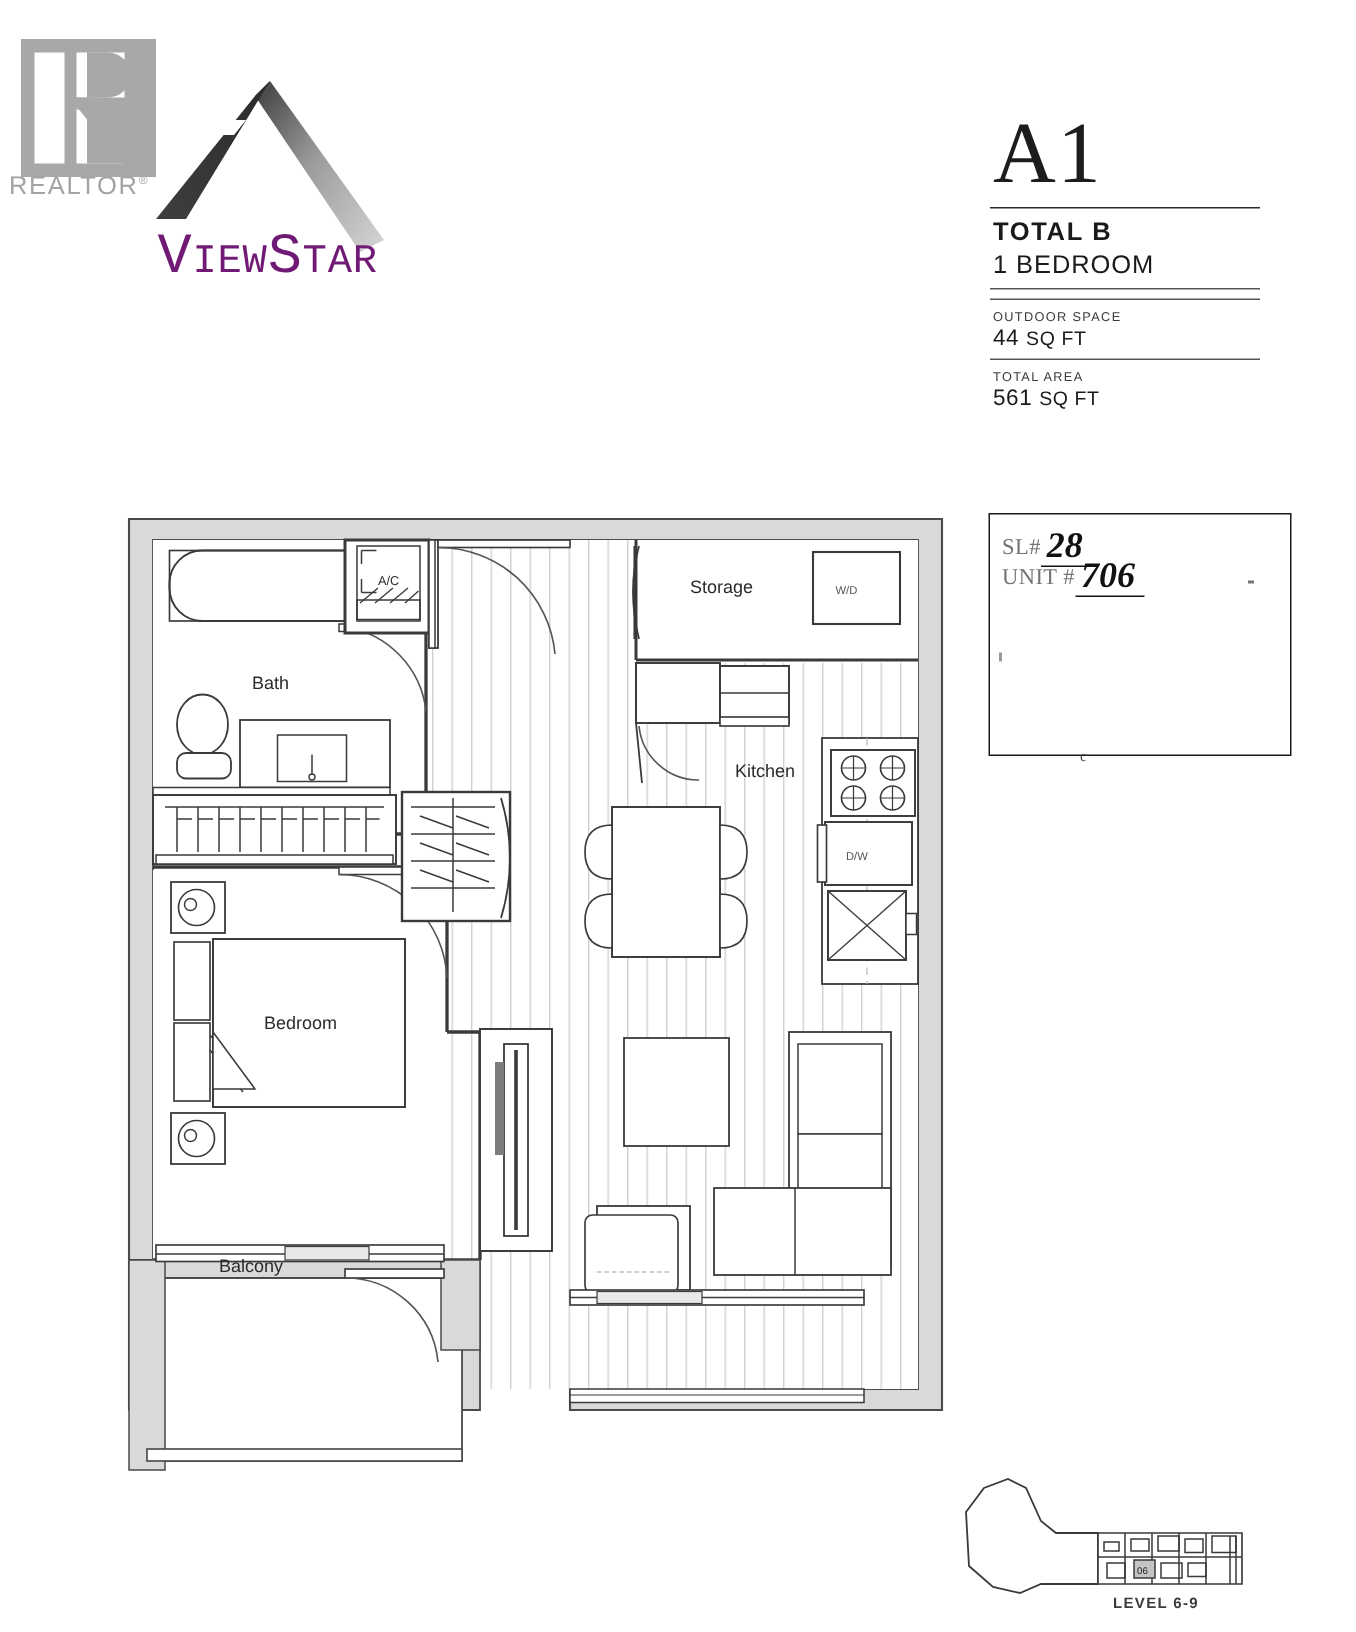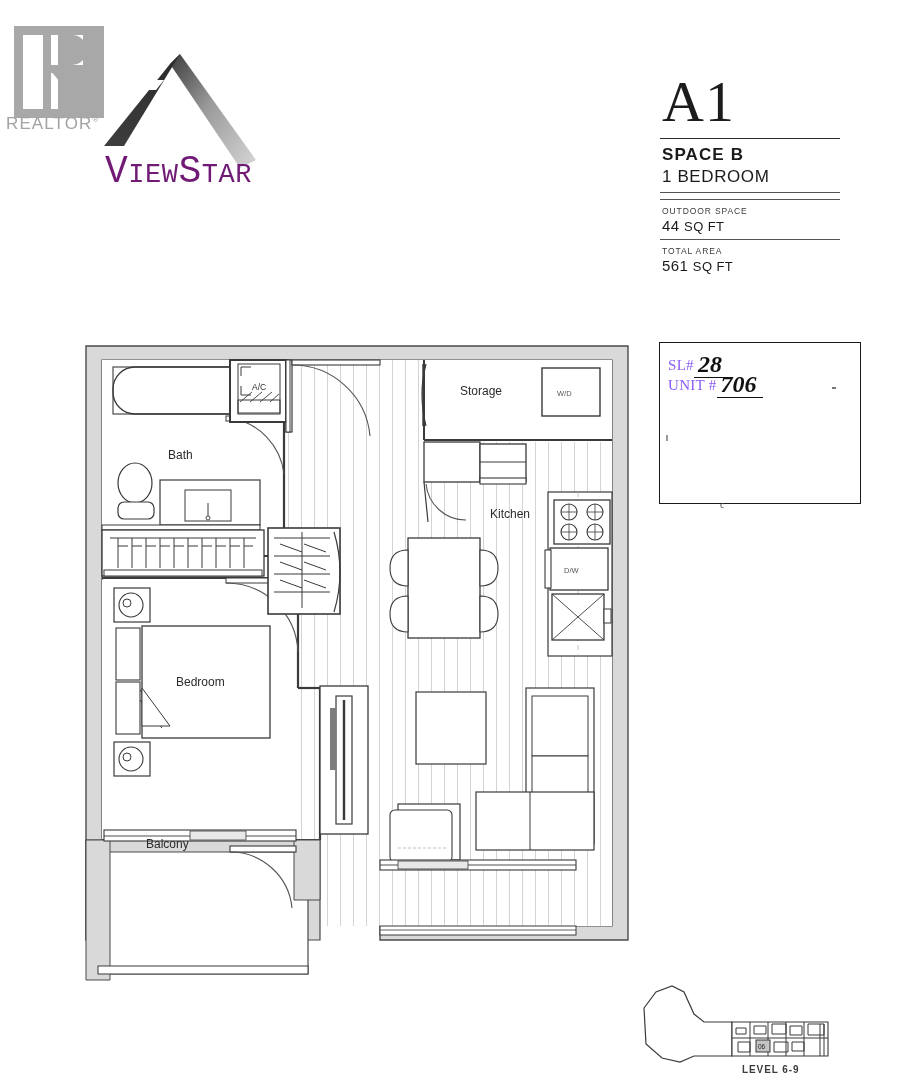--- a/index.html
+++ b/index.html
@@ -140,21 +140,21 @@
     position: absolute;
     left: 8px;
     white-space: nowrap;
   }
   #stamp-row-sl { top: 6px; }
   #stamp-row-unit { top: 26px; }
   .stamp-printed {
     font-family: "Liberation Serif", serif;
     font-size: 15px;
     letter-spacing: 0.3px;
-    color: #8b5cf6;
+    color: #737373;
   }
   .stamp-hand {
     font-family: "Liberation Serif", serif;
     font-style: italic;
     font-weight: bold;
     font-size: 24px;
     color: #111;
     border-bottom: 1.5px solid #111;
     padding: 0 6px 0 4px;
     position: relative;
@@ -229,21 +229,21 @@
       <path d="M66 10 L76 0 L20 92 L0 92 Z" fill="url(#gradLeft)"></path>
       <path d="M60 26 L52 36 L40 36 L46 26 Z" fill="#ffffff"></path>
     </svg>
     <div id="viewstar-word"><span>V</span><span class="sm">IEW</span><span>S</span><span class="sm">TAR</span></div>
   </div>
 </div>
 
 <div id="info-panel">
   <div id="plan-code">A1</div>
   <div class="rule"></div>
-  <div id="tower-label">SPACE B</div>
+  <div id="tower-label">TOTAL B</div>
   <div id="bedcount-label">1 BEDROOM</div>
   <div class="rule thin"></div>
 
   <div class="rule thin"></div>
 
   <div class="area-group">
     <div class="area-caption">OUTDOOR SPACE</div>
     <div class="area-value"><span>44</span>&nbsp;<span class="unit">SQ FT</span></div>
   </div>
   <div class="rule thin"></div>

